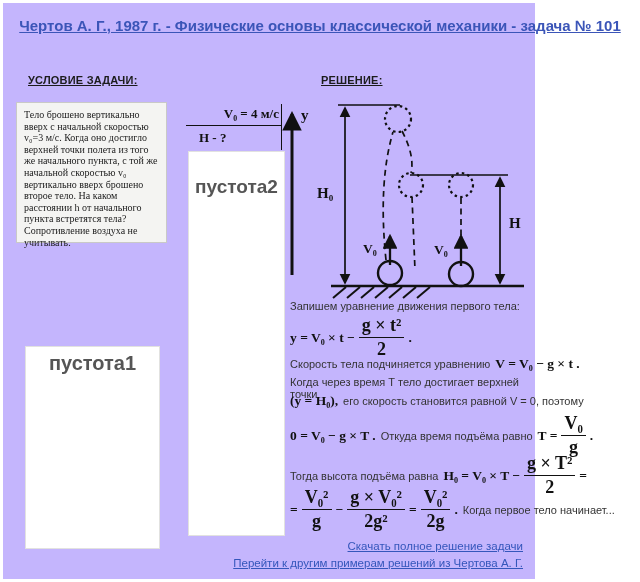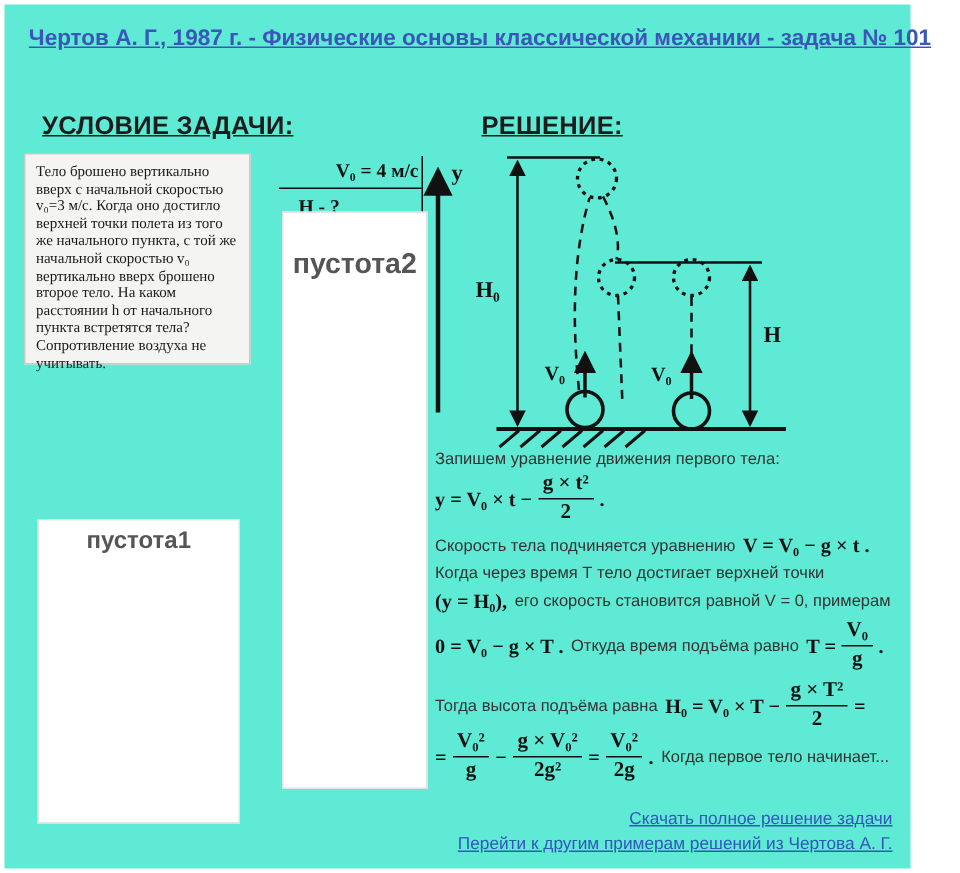--- a/index.html
+++ b/index.html
@@ -1,29 +1,29 @@
 <!DOCTYPE html>
 <html><head>
 <meta charset="utf-8">
 <style>
   * { margin:0; padding:0; box-sizing:border-box; }
   html,body { width:640px; height:582px; background:#ffffff; overflow:hidden; }
   .page {
-    position:relative; width:604px; height:576px; margin:3px;
-    background:#5eead4;
+    position:relative; width:532px; height:576px; margin:3px;
+    background:#c4b5fd;
     font-family:"Liberation Sans", sans-serif;
   }
   
   .title-link {
     position:absolute; left:8px; top:12px; width:618px;
     text-align:center; font-weight:bold; font-size:15px; line-height:22px;
     color:#3b55b8; text-decoration:underline; cursor:pointer;
   }
   .sec-label {
-    position:absolute; font-weight:bold; font-size:17px; color:#1c1c1c;
+    position:absolute; font-weight:bold; font-size:11px; color:#1c1c1c;
     text-decoration:underline; letter-spacing:0.2px;
   }
   #cond-label { left:25px; top:71px; }
   #sol-label  { left:318px; top:71px; }
   
   .cond-box {
     position:absolute; left:13px; top:99px; width:151px; height:141px;
     background:#f4f4f2; border:1px solid #c9c9c7;
     padding:6px 7px; font-family:"Liberation Serif", serif;
     font-size:10px; line-height:11.6px; color:#1a1a1a;
@@ -37,37 +37,37 @@
   .given-vr { position:absolute; left:278px; top:101px; height:46px; border-left:1.6px solid #111; }
   .given-l2 {
     position:absolute; left:196px; top:127px;
     font-family:"Liberation Serif", serif; font-weight:bold; font-size:13px; color:#111;
   }
   
   .void-box {
     position:absolute; background:#ffffff; border:1px solid #e2e2e0;
     text-align:center; color:#555; font-weight:bold;
   }
-  #void2 { left:185px; top:138px; width:97px;  height:385px; font-size:19px; padding-top:24px; }
-  #void1 { left:22px;  top:343px; width:135px; height:203px; font-size:16px; padding-top:5px; }
+  #void2 { left:185px; top:148px; width:97px;  height:385px; font-size:19px; padding-top:24px; }
+  #void1 { left:22px;  top:343px; width:135px; height:203px; font-size:20px; padding-top:5px; }
   
   .diagram { position:absolute; left:278px; top:95px; }
   .diagram text { fill:#111; font-family:"Liberation Serif", serif; font-weight:bold; }
   
   .sol { position:absolute; left:287px; color:#333; font-size:11px; }
   .frow {
     display:flex; align-items:center;
     font-family:"Liberation Serif", serif; font-weight:bold;
     font-size:13.5px; color:#111; white-space:nowrap;
   }
   .frow .sans {
     font-family:"Liberation Sans", sans-serif; font-weight:normal;
     font-size:11px; color:#333; margin:4px 5px;
   }
-  .frac { display:inline-block; text-align:center; vertical-align:middle; margin:0 4px; font-size:14px; }
+  .frac { display:inline-block; text-align:center; vertical-align:middle; margin:0 4px; font-size:18px; }
   .frac .num { display:block; border-bottom:1.5px solid #111; padding:0 3px 1px; }
   .frac .den { display:block; padding-top:1px; }
   
   .foot-link {
     position:absolute; right:12px; width:600px; text-align:right;
     font-size:11.5px; color:#3456bb; text-decoration:underline; cursor:pointer;
   }
   #link1 { top:537px; }
   #link2 { top:554px; }
 </style>
@@ -152,21 +152,21 @@
 
   <div class="sol frow" style="top:351px;">
     <span class="sans" style="margin-left:0;">Скорость тела подчиняется уравнению</span>
     <span>V = V₀ − g × t .</span>
   </div>
 
   <div class="sol" style="top:373px;">Когда через время Т тело достигает верхней точки</div>
 
   <div class="sol frow" style="top:388px;">
     <span>(y = H₀),</span>
-    <span class="sans">его скорость становится равной V = 0, примерам</span>
+    <span class="sans">его скорость становится равной V = 0, поэтому</span>
   </div>
 
   <div class="sol frow" style="top:410px;align-items:center;">
     <span>0 = V₀ − g × T .</span>
     <span class="sans">Откуда время подъёма равно</span>
     <span>T =</span>
     <span class="frac">
       <span class="num">V₀</span>
       <span class="den">g</span>
     </span>

